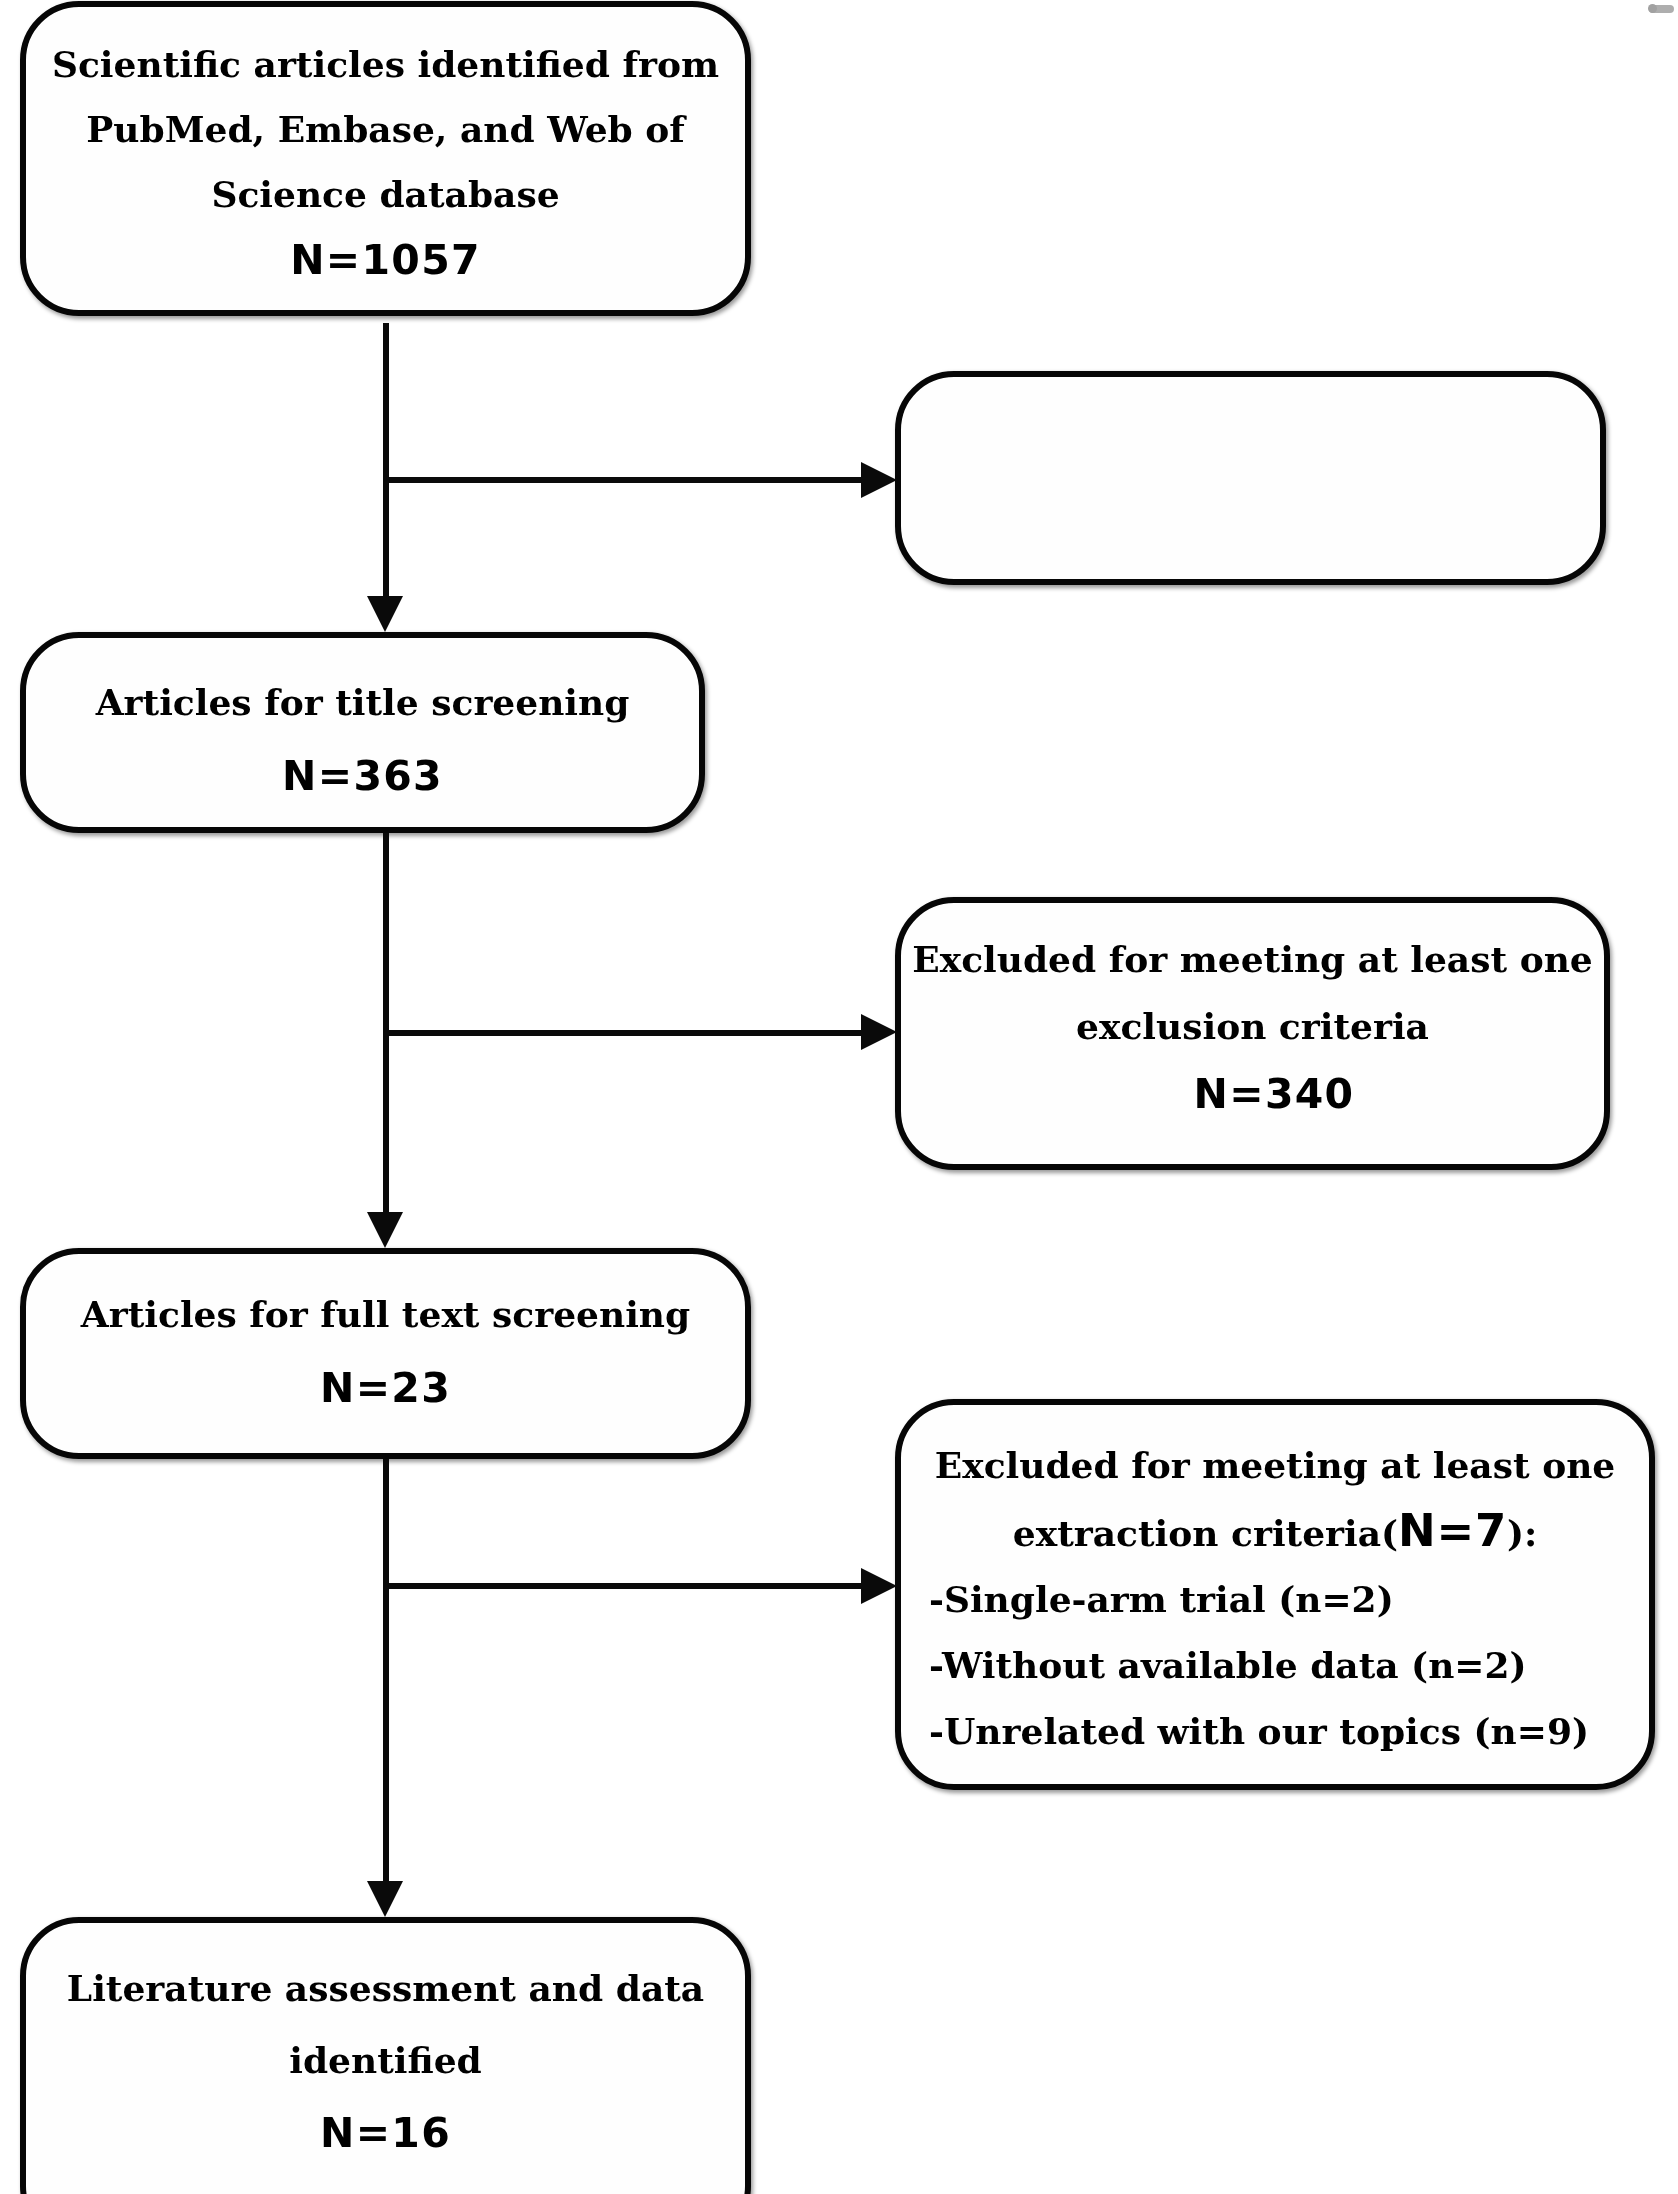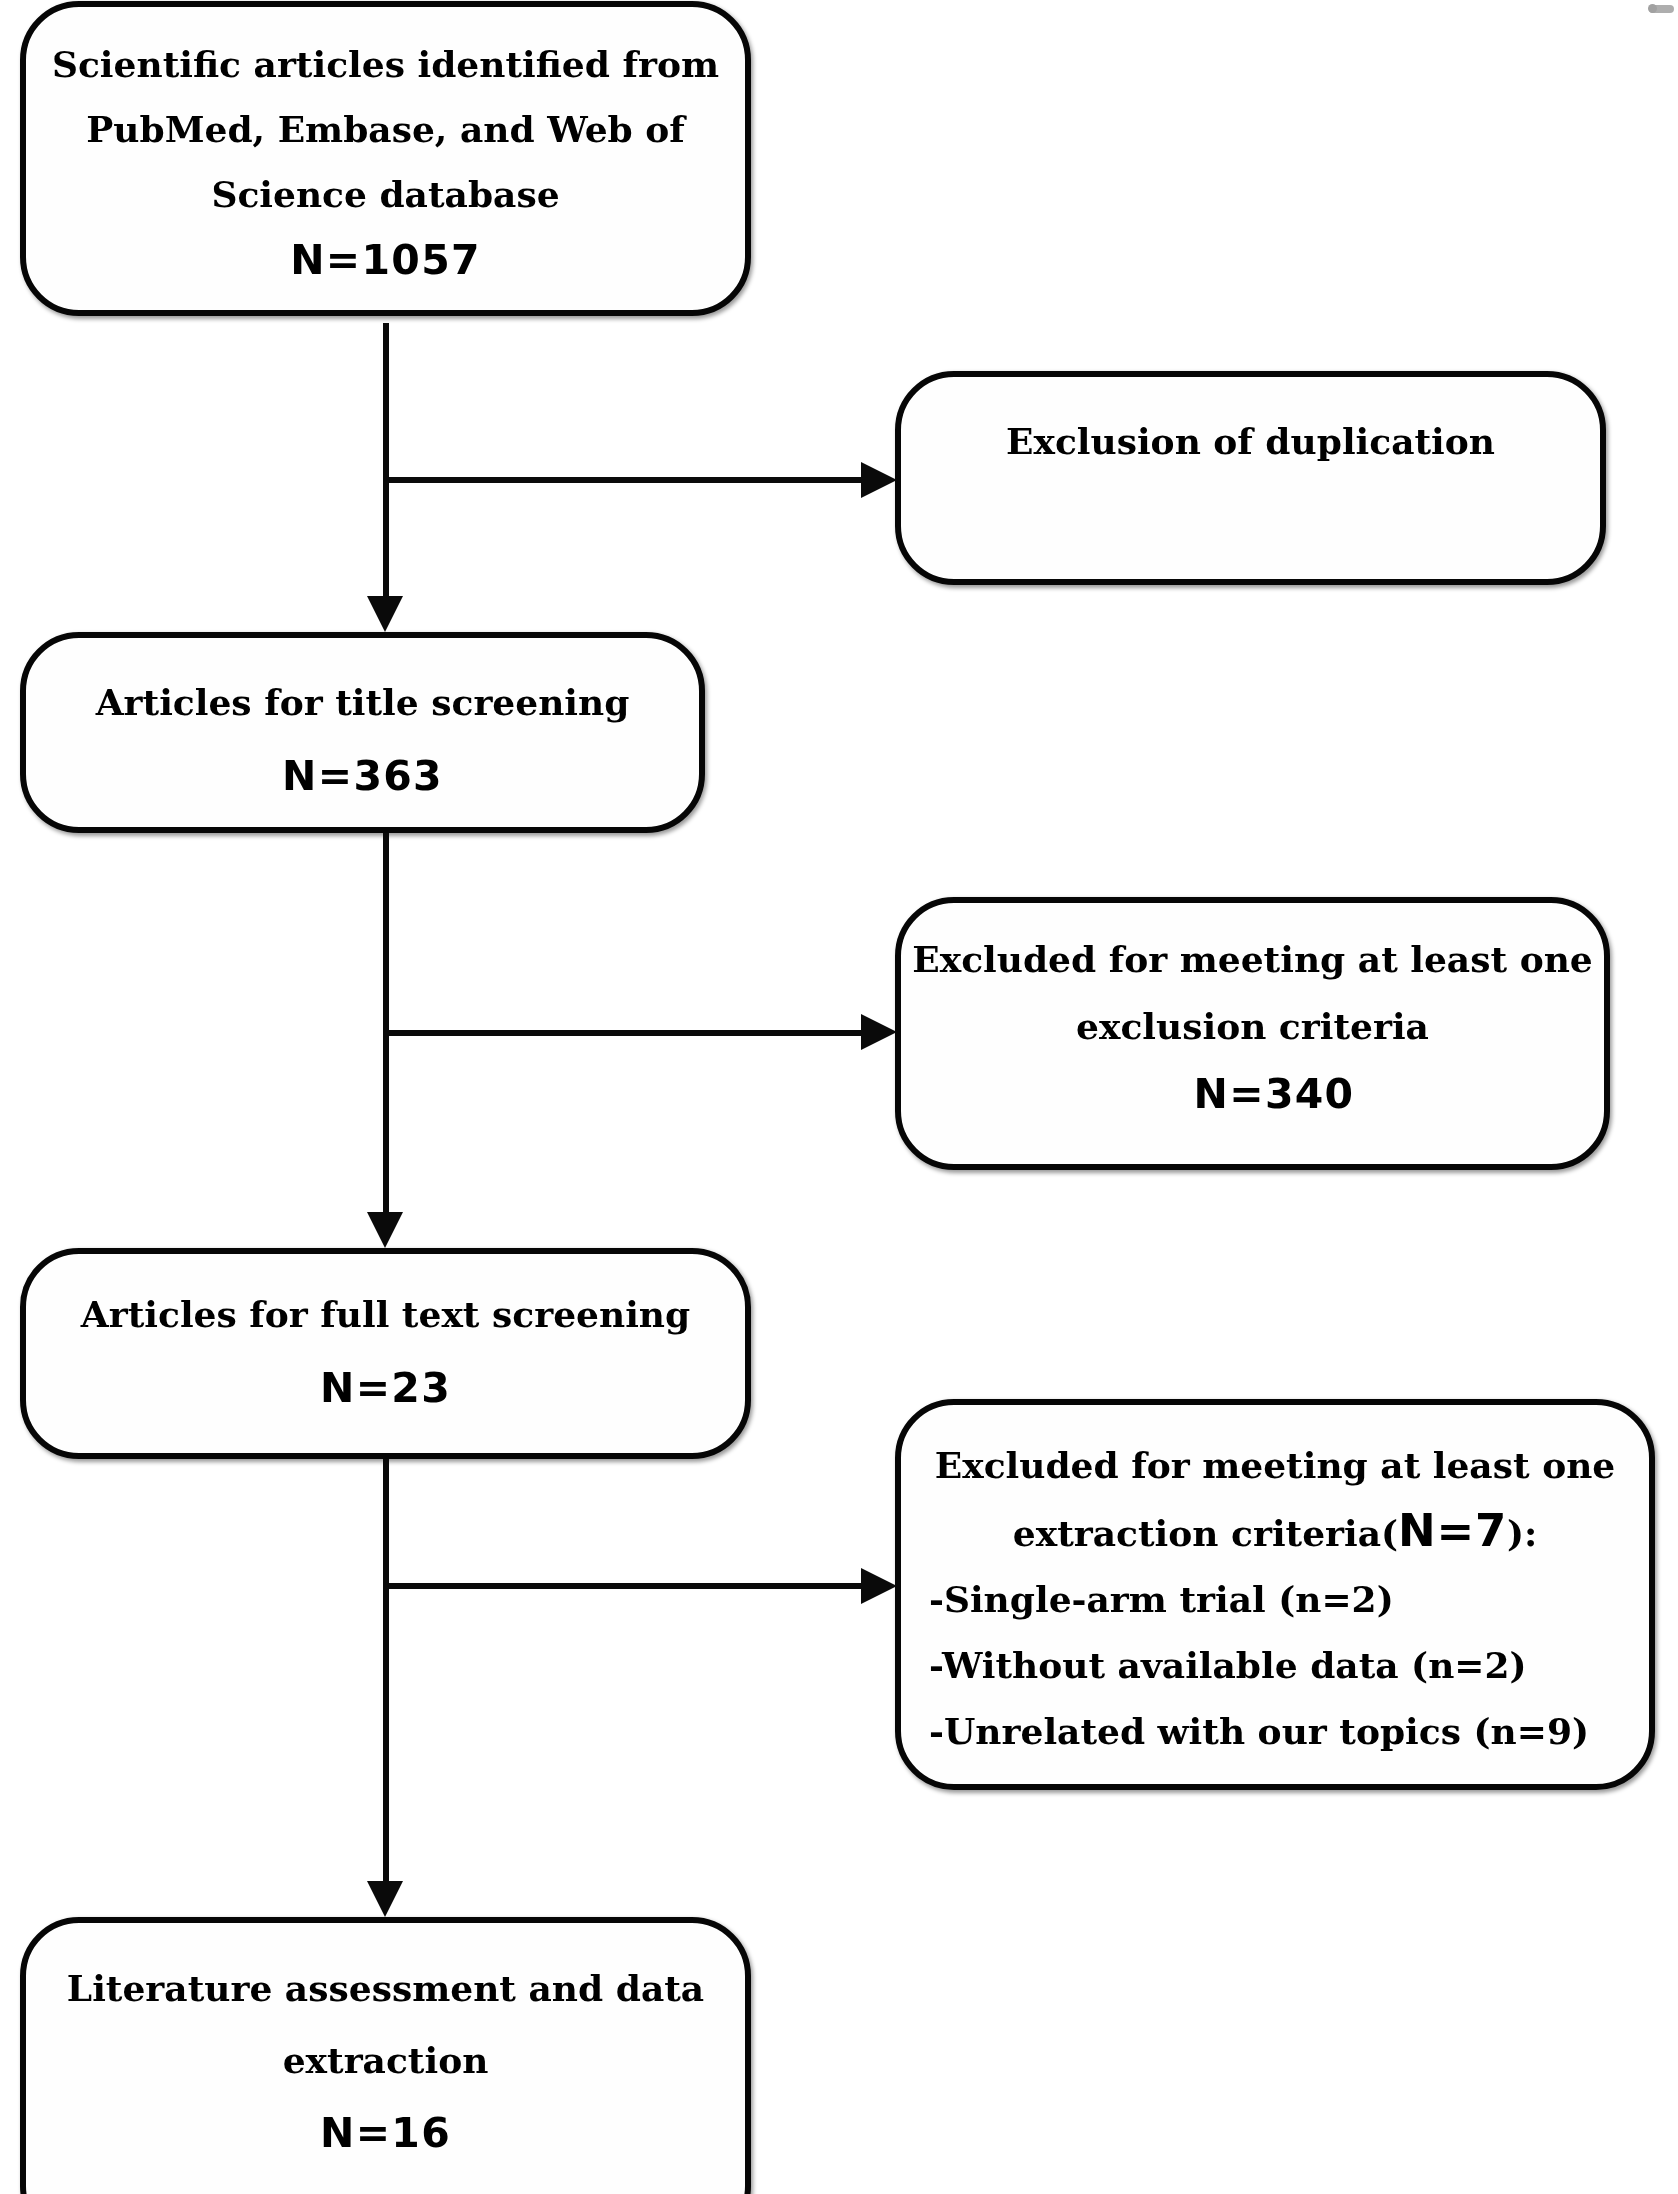--- a/index.html
+++ b/index.html
@@ -93,21 +93,20 @@
   <div class="artifact"></div>
 
   <div class="node" style="left:20px; top:1px; width:731px; height:315px; padding-top:25.4px;">
     <div class="serifline">Scientific articles identified from</div>
     <div class="serifline">PubMed, Embase, and Web of</div>
     <div class="serifline">Science database</div>
     <div class="countline">N=1057</div>
   </div>
 
   <div class="node" style="left:895px; top:371px; width:711px; height:214px; padding-top:32px;">
-    <div class="serifline">Exclusion of duplication</div>
   </div>
 
   <div class="node" style="left:20px; top:632px; width:685px; height:201px; padding-top:27px;">
     <div class="serifline" style="line-height:74px;">Articles for title screening</div>
     <div class="countline" style="line-height:75px;">N=363</div>
   </div>
 
   <div class="node" style="left:895px; top:897px; width:715px; height:273px; padding-top:23px;">
     <div class="serifline" style="line-height:67px;">Excluded for meeting at least one</div>
     <div class="serifline" style="line-height:67px;">exclusion criteria</div>
@@ -122,21 +121,21 @@
   <div class="node" style="left:895px; top:1399px; width:760px; height:391px; padding-top:27px;">
     <div class="serifline" style="line-height:66px;">Excluded for meeting at least one</div>
     <div class="serifline" style="line-height:66px;"><span>extraction criteria(</span><span class="inline-count">N=7</span><span>):</span></div>
     <div class="serifline leftitem" style="line-height:66px;">-Single-arm trial (n=2)</div>
     <div class="serifline leftitem" style="line-height:66px;">-Without available data (n=2)</div>
     <div class="serifline leftitem" style="line-height:66px;">-Unrelated with our topics (n=9)</div>
   </div>
 
   <div class="node" style="left:20px; top:1917px; width:731px; height:328px; padding-top:29.4px;">
     <div class="serifline" style="line-height:72px;">Literature assessment and data</div>
-    <div class="serifline" style="line-height:72px;">extraction</div>
+    <div class="serifline" style="line-height:72px;">identified</div>
     <div class="countline" style="line-height:74px;">N=16</div>
   </div>
 
   <div class="vline" style="left:383px; top:323px; height:276px;"></div>
   <div class="arrow-down" style="left:367px; top:596px;"></div>
 
   <div class="hline" style="left:383px; top:477px; width:479px;"></div>
   <div class="arrow-right" style="left:861px; top:462px;"></div>
 
   <div class="vline" style="left:383px; top:833px; height:380px;"></div>

